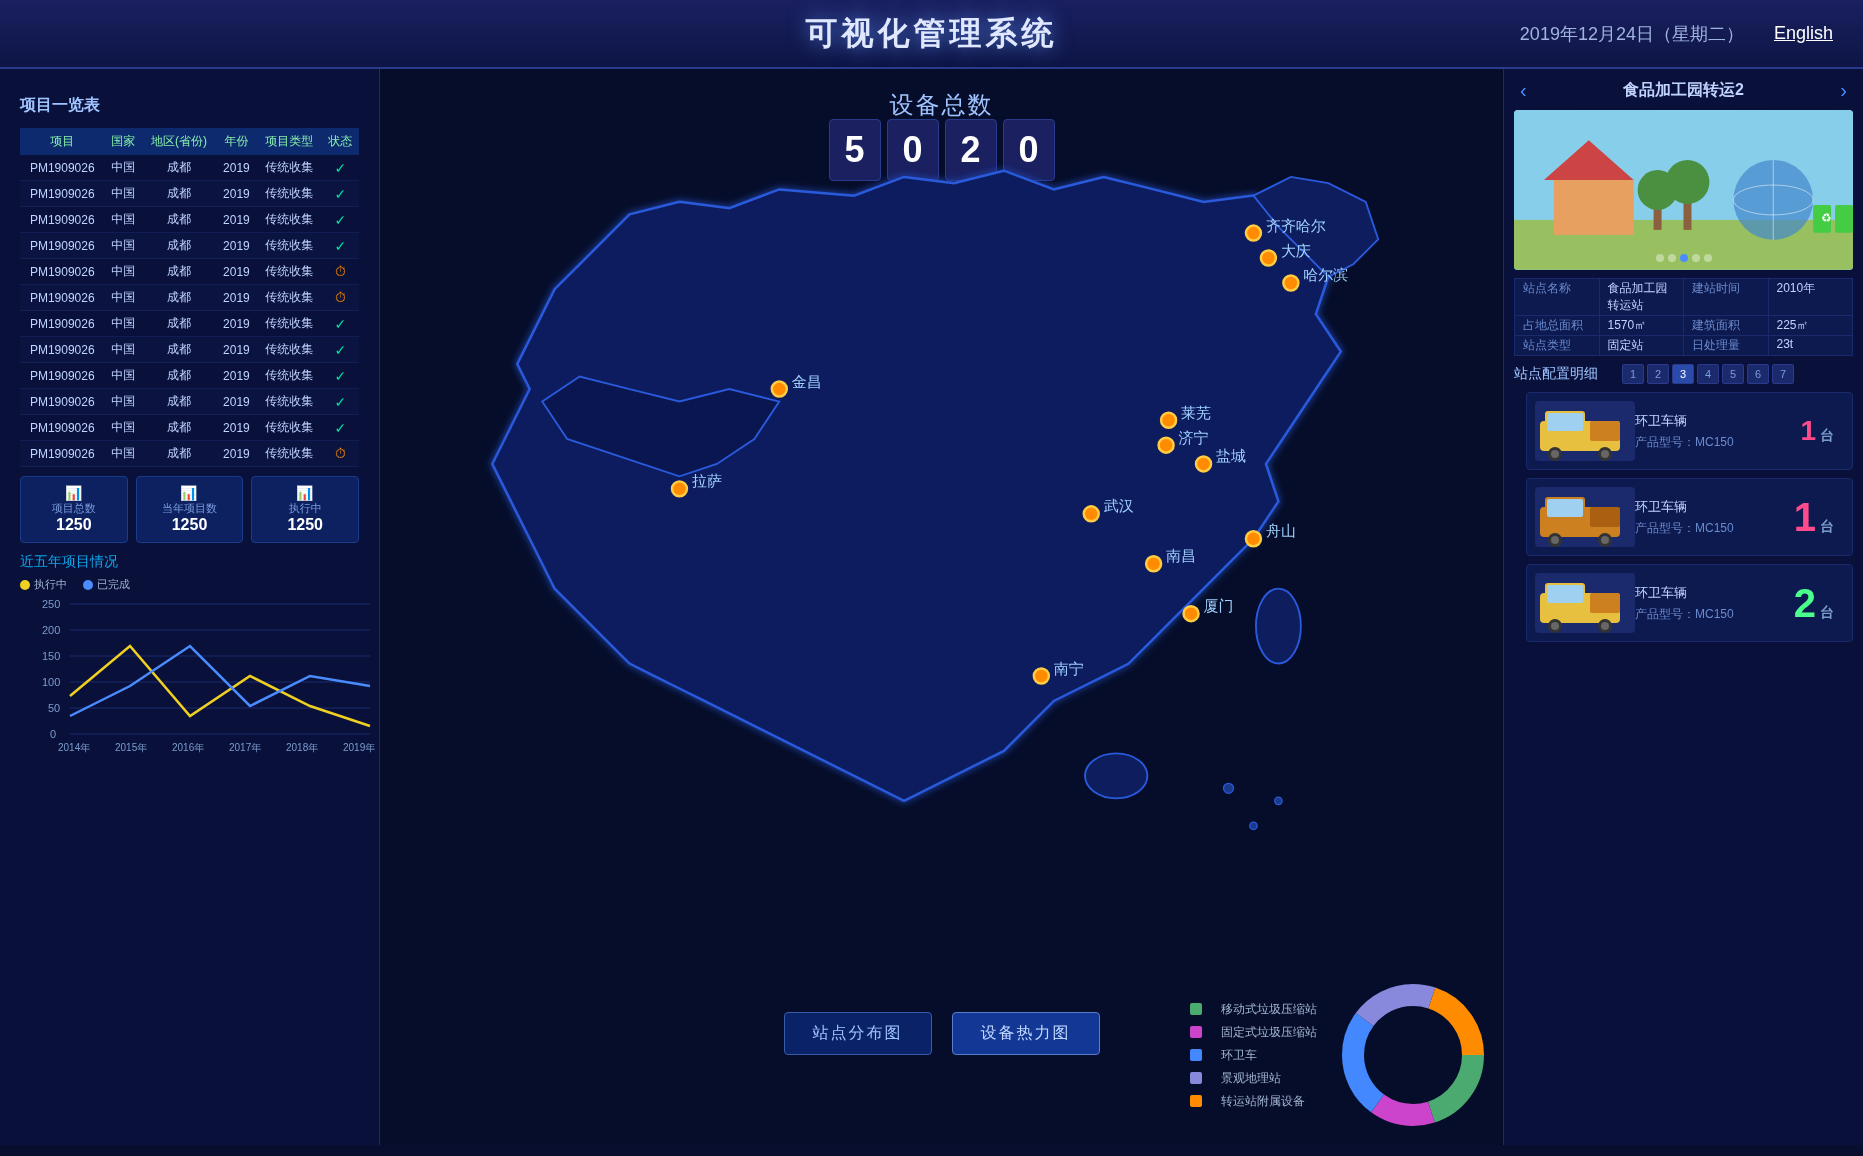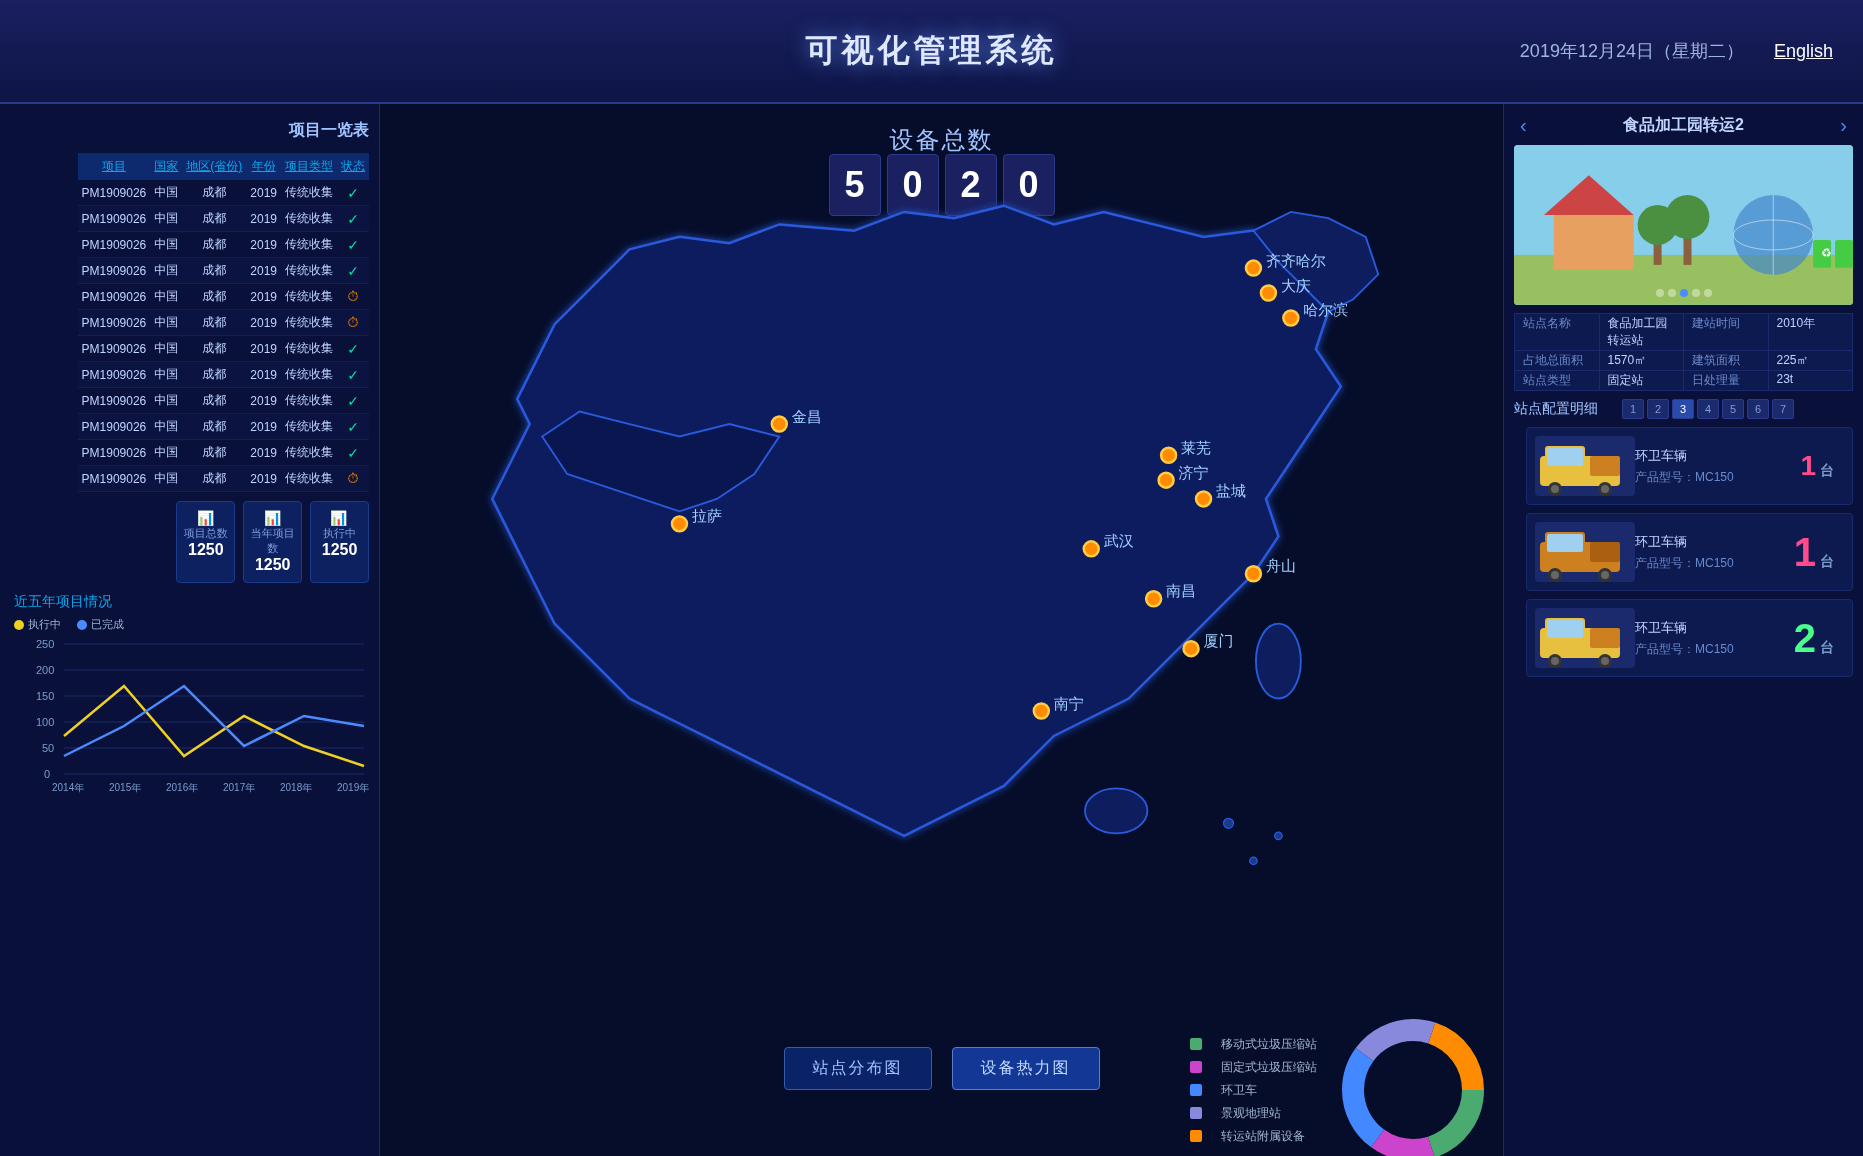--- a/index.html
+++ b/index.html
@@ -7,21 +7,21 @@
       width: 1863px;
       height: 1156px;
       background: #0a0e2e;
       font-family: 'Microsoft YaHei', SimHei, Arial, sans-serif;
       color: #fff;
       overflow: hidden;
     }
 
     
     .header {
-      height: 104px;
+      height: 69px;
       background: linear-gradient(180deg, #1a2060 0%, #0d1545 100%);
       border-bottom: 2px solid #2a3a8c;
       display: flex;
       align-items: center;
       justify-content: center;
       position: relative;
     }
     .header-title {
       font-size: 32px;
       font-weight: bold;
@@ -53,45 +53,43 @@
       height: calc(1156px - 80px);
     }
 
     
     .left-panel {
       width: 380px;
       background: rgba(10,18,60,0.95);
       border-right: 1px solid #1a2a6c;
       display: flex;
       flex-direction: column;
-      padding: 10px;
-      align-items: flex-end;
+      padding: 20px;
     }
 
     .panel-title {
       font-size: 16px;
       font-weight: bold;
       color: #a0c4ff;
       padding: 6px 0;
       margin-bottom: 6px;
     }
 
     
     .project-table {
       width: 100%;
       border-collapse: collapse;
       font-size: 12px;
     }
     .project-table th {
       background: #0d2a6e;
-      color: #0ea5e9;
+      color: #86efac;
       padding: 5px 4px;
       text-align: center;
       font-weight: normal;
-      text-decoration: underline;
     }
     .project-table td {
       padding: 4px 4px;
       text-align: center;
       color: #c0d4ff;
       border-bottom: 1px solid rgba(30,50,120,0.4);
     }
     .project-table tr:nth-child(even) td {
       background: rgba(15,30,80,0.3);
     }

